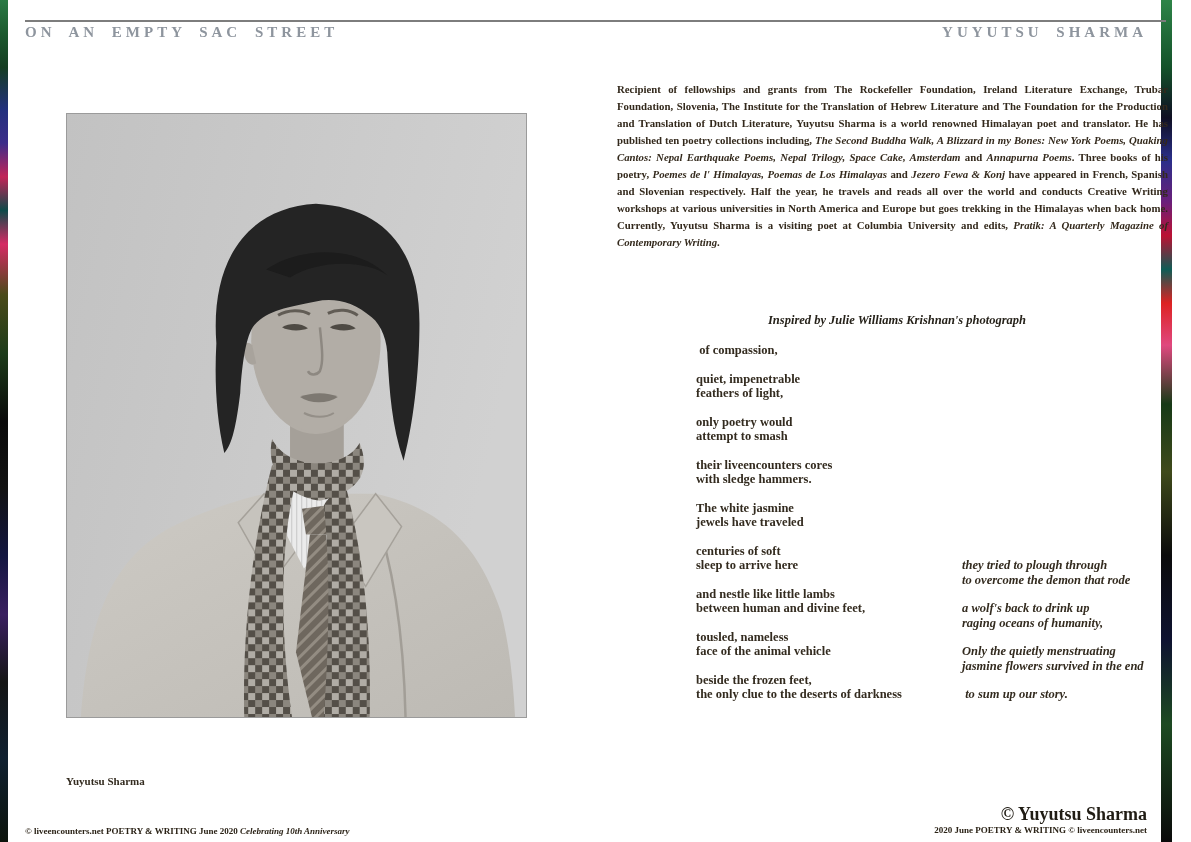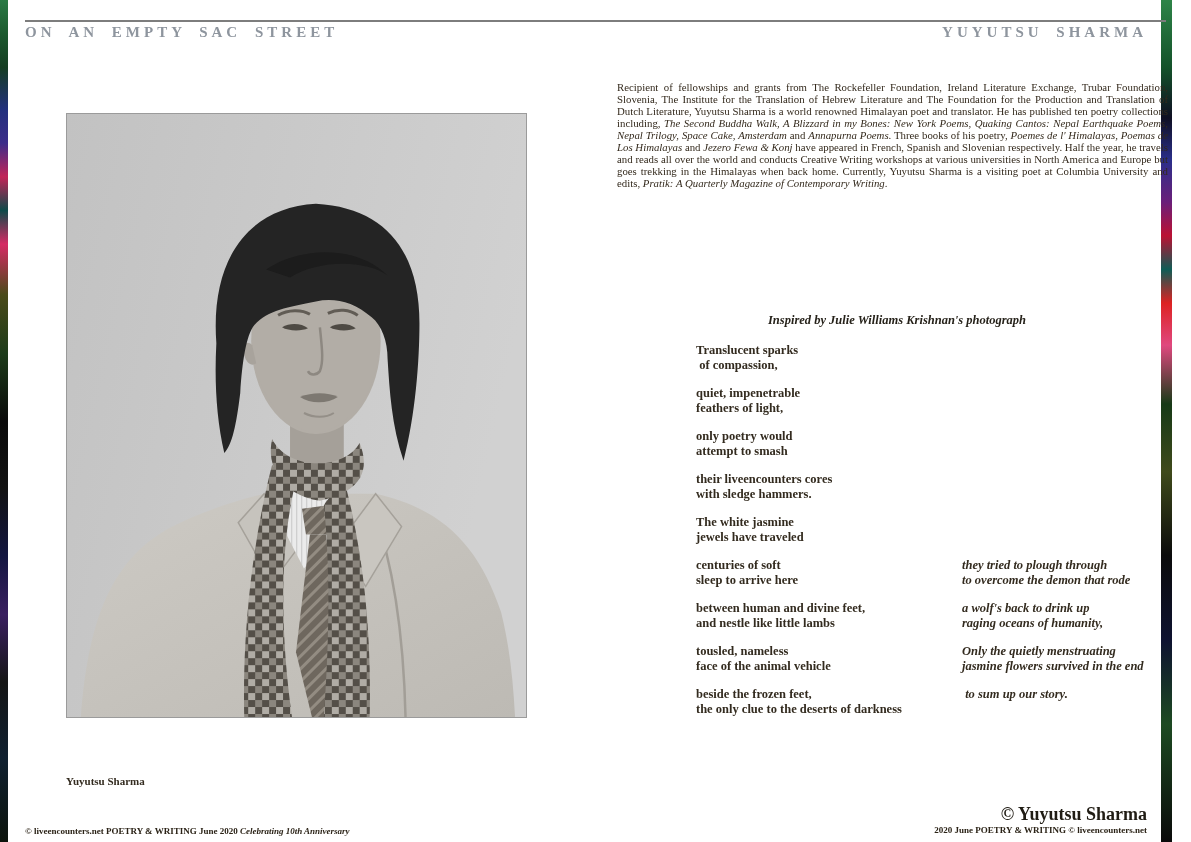--- a/index.html
+++ b/index.html
@@ -35,21 +35,21 @@
     border:1px solid #9b9b9b; box-sizing:border-box; background:#cacaca;
   }
   .photo svg{display:block; width:100%; height:100%;}
 
   .caption{
     position:absolute; left:66px; top:775px; font-size:11px; font-weight:700; color:#332b1f;
   }
 
   .bio{
     position:absolute; left:617px; top:70px; width:551px;
-    font-size:10.8px; line-height:12px; font-weight:400;
+    font-size:10.8px; line-height:17px; font-weight:700;
     color:#33291c; text-align:justify;
   }
   .bio .it{font-style:italic;}
 
   .poem-title{
     position:absolute; left:694px; top:271px;
     font-variant:small-caps; font-size:24px; font-weight:600;
     letter-spacing:1px; color:#97121f; white-space:nowrap;
   }
   .poem-dedication{
@@ -157,21 +157,20 @@
   </div>
 
   <div class="caption">Yuyutsu Sharma</div>
 
   <p class="bio"><span>Recipient of fellowships and grants from The Rockefeller Foundation, Ireland Literature Exchange, Trubar Foundation, Slovenia, The Institute for the Translation of Hebrew Literature and The Foundation for the Production and Translation of Dutch Literature, Yuyutsu Sharma is a world renowned Himalayan poet and translator. He has published ten poetry collections including, </span><span class="it">The Second Buddha Walk, A Blizzard in my Bones: New York Poems, Quaking Cantos: Nepal Earthquake Poems, Nepal Trilogy, Space Cake, Amsterdam</span><span> and </span><span class="it">Annapurna Poems</span><span>. Three books of his poetry, </span><span class="it">Poemes de l' Himalayas, Poemas de Los Himalayas</span><span> and </span><span class="it">Jezero Fewa &amp; Konj</span><span> have appeared in French,  Spanish and Slovenian respectively. Half the year, he travels and reads all over the world and conducts Creative Writing workshops at various universities in North America and Europe but goes trekking in the Himalayas when back home. Currently, Yuyutsu Sharma is a visiting poet at Columbia University and edits, </span><span class="it">Pratik: A Quarterly Magazine of Contemporary Writing</span><span>.</span></p>
 
   <div class="poem-dedication">Inspired by Julie Williams Krishnan's photograph</div>
 
   <div class="poem-col c1">
       <div class="stanza">
-        <div class="pline">Translucent sparks</div>
         <div class="pline"> of compassion,</div>
       </div>
       <div class="stanza">
         <div class="pline">quiet, impenetrable</div>
         <div class="pline">feathers of light,</div>
       </div>
       <div class="stanza">
         <div class="pline">only poetry would</div>
         <div class="pline">attempt to smash</div>
       </div>
@@ -181,22 +180,22 @@
       </div>
       <div class="stanza">
         <div class="pline">The white jasmine</div>
         <div class="pline">jewels have traveled</div>
       </div>
       <div class="stanza">
         <div class="pline">centuries of soft</div>
         <div class="pline">sleep to arrive here</div>
       </div>
       <div class="stanza">
+        <div class="pline">and nestle like little lambs</div>
         <div class="pline">between human and divine feet,</div>
-        <div class="pline">and nestle like little lambs</div>
       </div>
       <div class="stanza">
         <div class="pline">tousled, nameless</div>
         <div class="pline">face of the animal vehicle</div>
       </div>
       <div class="stanza">
         <div class="pline">beside the frozen feet,</div>
         <div class="pline">the only clue to the deserts of darkness</div>
       </div>
     </div>

